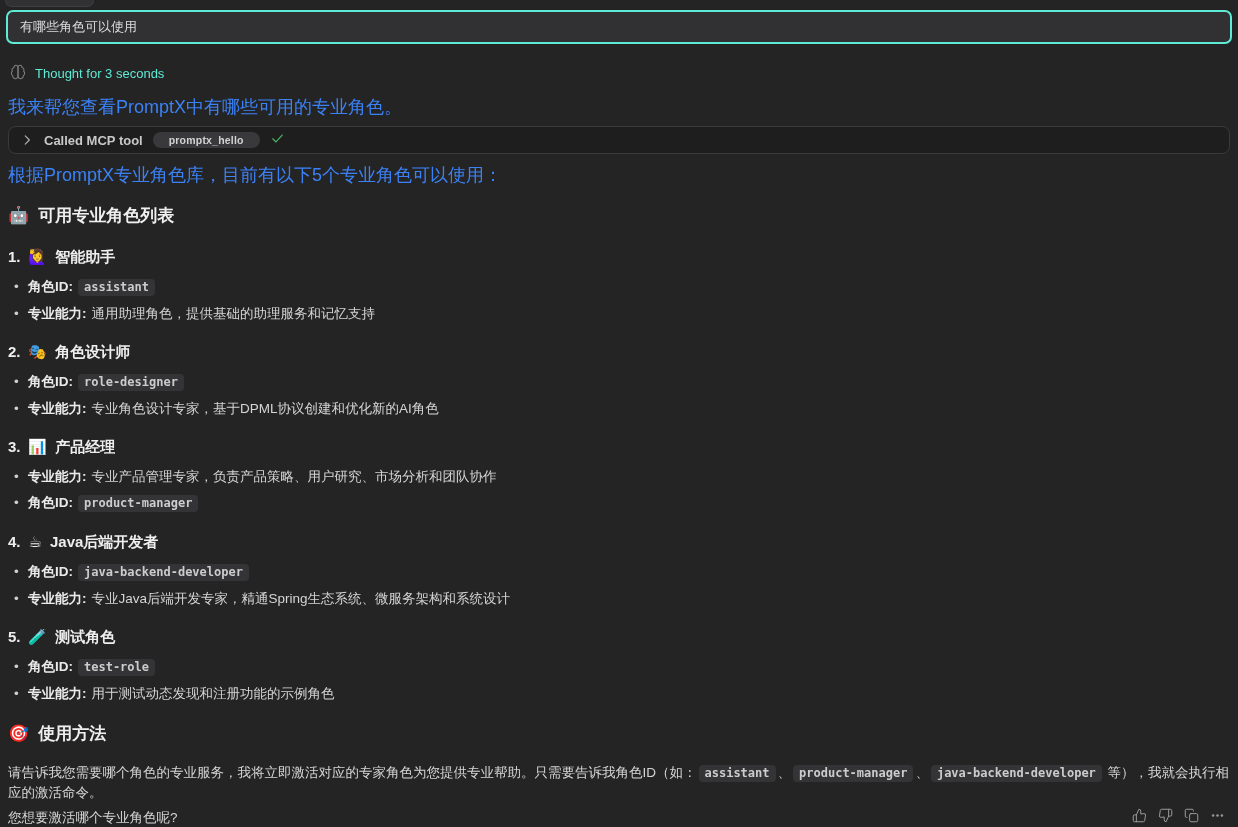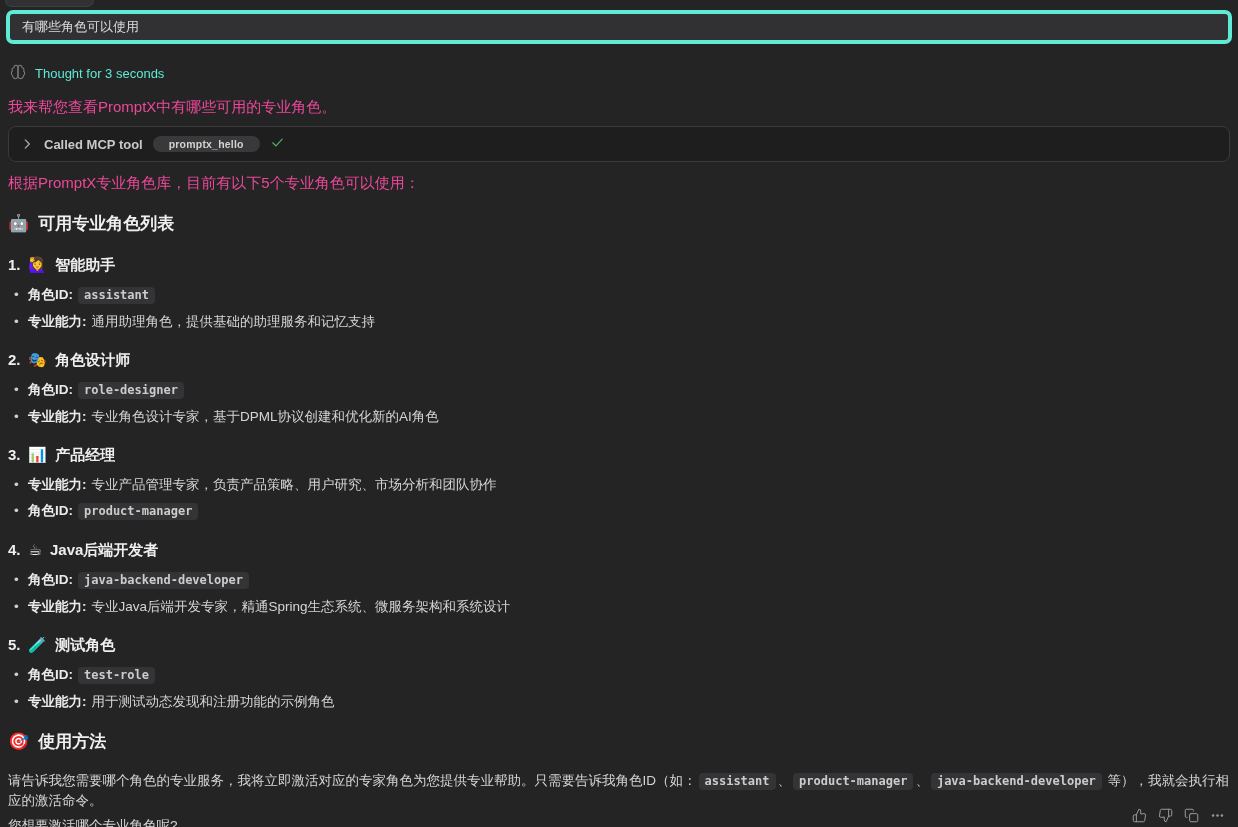--- a/index.html
+++ b/index.html
@@ -10,33 +10,33 @@
     color: #d2d2d2;
     font-family: "Liberation Sans", "DejaVu Sans", sans-serif;
   }
   .prev-bubble {
     position: absolute; top: 0; left: 5px; width: 89px; height: 7px;
     background: #313133; border: 1px solid #3f3f42; border-top: none;
     border-radius: 0 0 7px 7px;
   }
   .user-box {
     margin: 10px 6px 0; height: 34px;
-    background: #313133; border: 4px solid #5eead4; border-radius: 7px;
+    background: #313133; border: 2px solid #5eead4; border-radius: 7px;
     display: flex; align-items: center; padding: 0 12px;
     font-size: 13px; color: #dcdcdc;
   }
   .thought-row {
     display: flex; align-items: center; gap: 9px;
     margin: 20px 0 0 10px; color: #5eead4; font-size: 13px; width: fit-content;
     cursor: default;
   }
   .thought-row svg { stroke: #7e7e7e; }
-  .para { margin: 15px 8px 0; font-size: 15px; line-height: 18px; color: #ec4899; }
+  .para { margin: 15px 8px 0; font-size: 18px; line-height: 18px; color: #3b82f6; }
   .tool-box {
-    margin: 10px 8px 0; height: 36px;
+    margin: 10px 8px 0; height: 28px;
     border: 1px solid #3a3a3d; background: #1e1e1f; border-radius: 8px;
     display: flex; align-items: center; padding: 0 11px; gap: 10px;
   }
   .chevron { display: flex; align-items: center; }
   .tool-label { color: #c9c9c9; font-weight: 700; font-size: 13px; }
   .tool-chip {
     background: #39393c; border-radius: 8px; padding: 2px 16px;
     font-size: 10.5px; font-weight: 700; color: #d2d2d2; letter-spacing: .2px;
   }
   .summary { margin: 12px 8px 0; }

